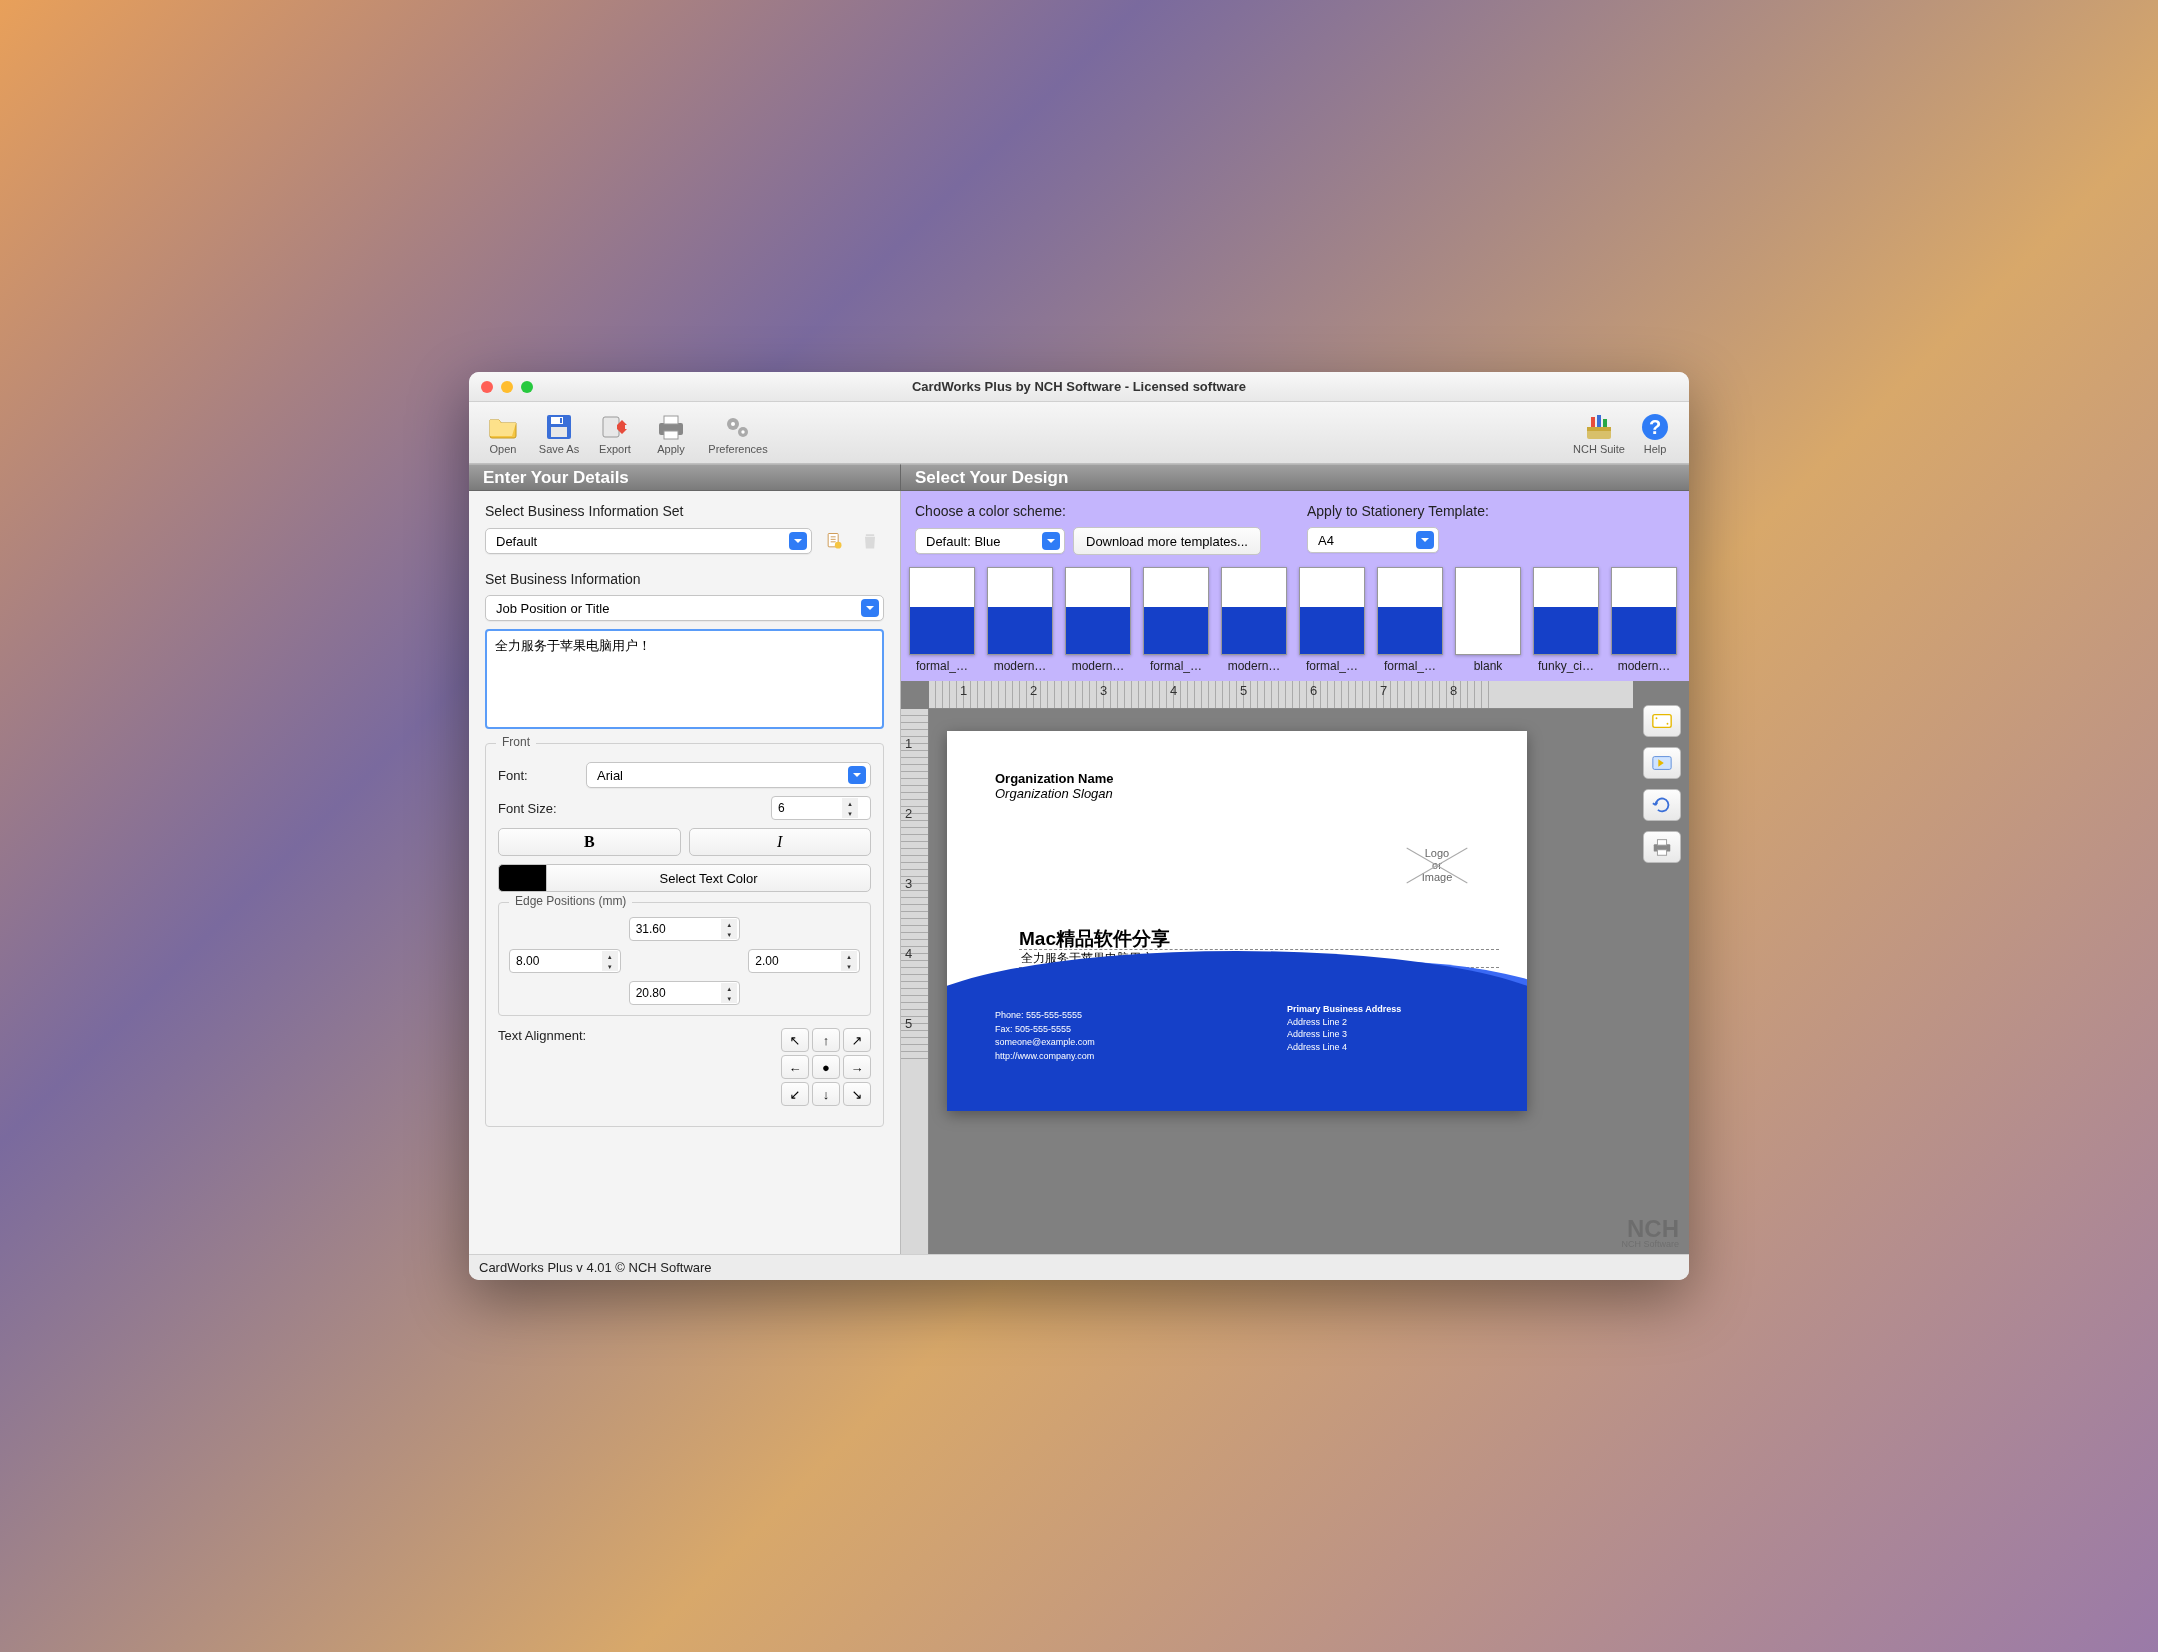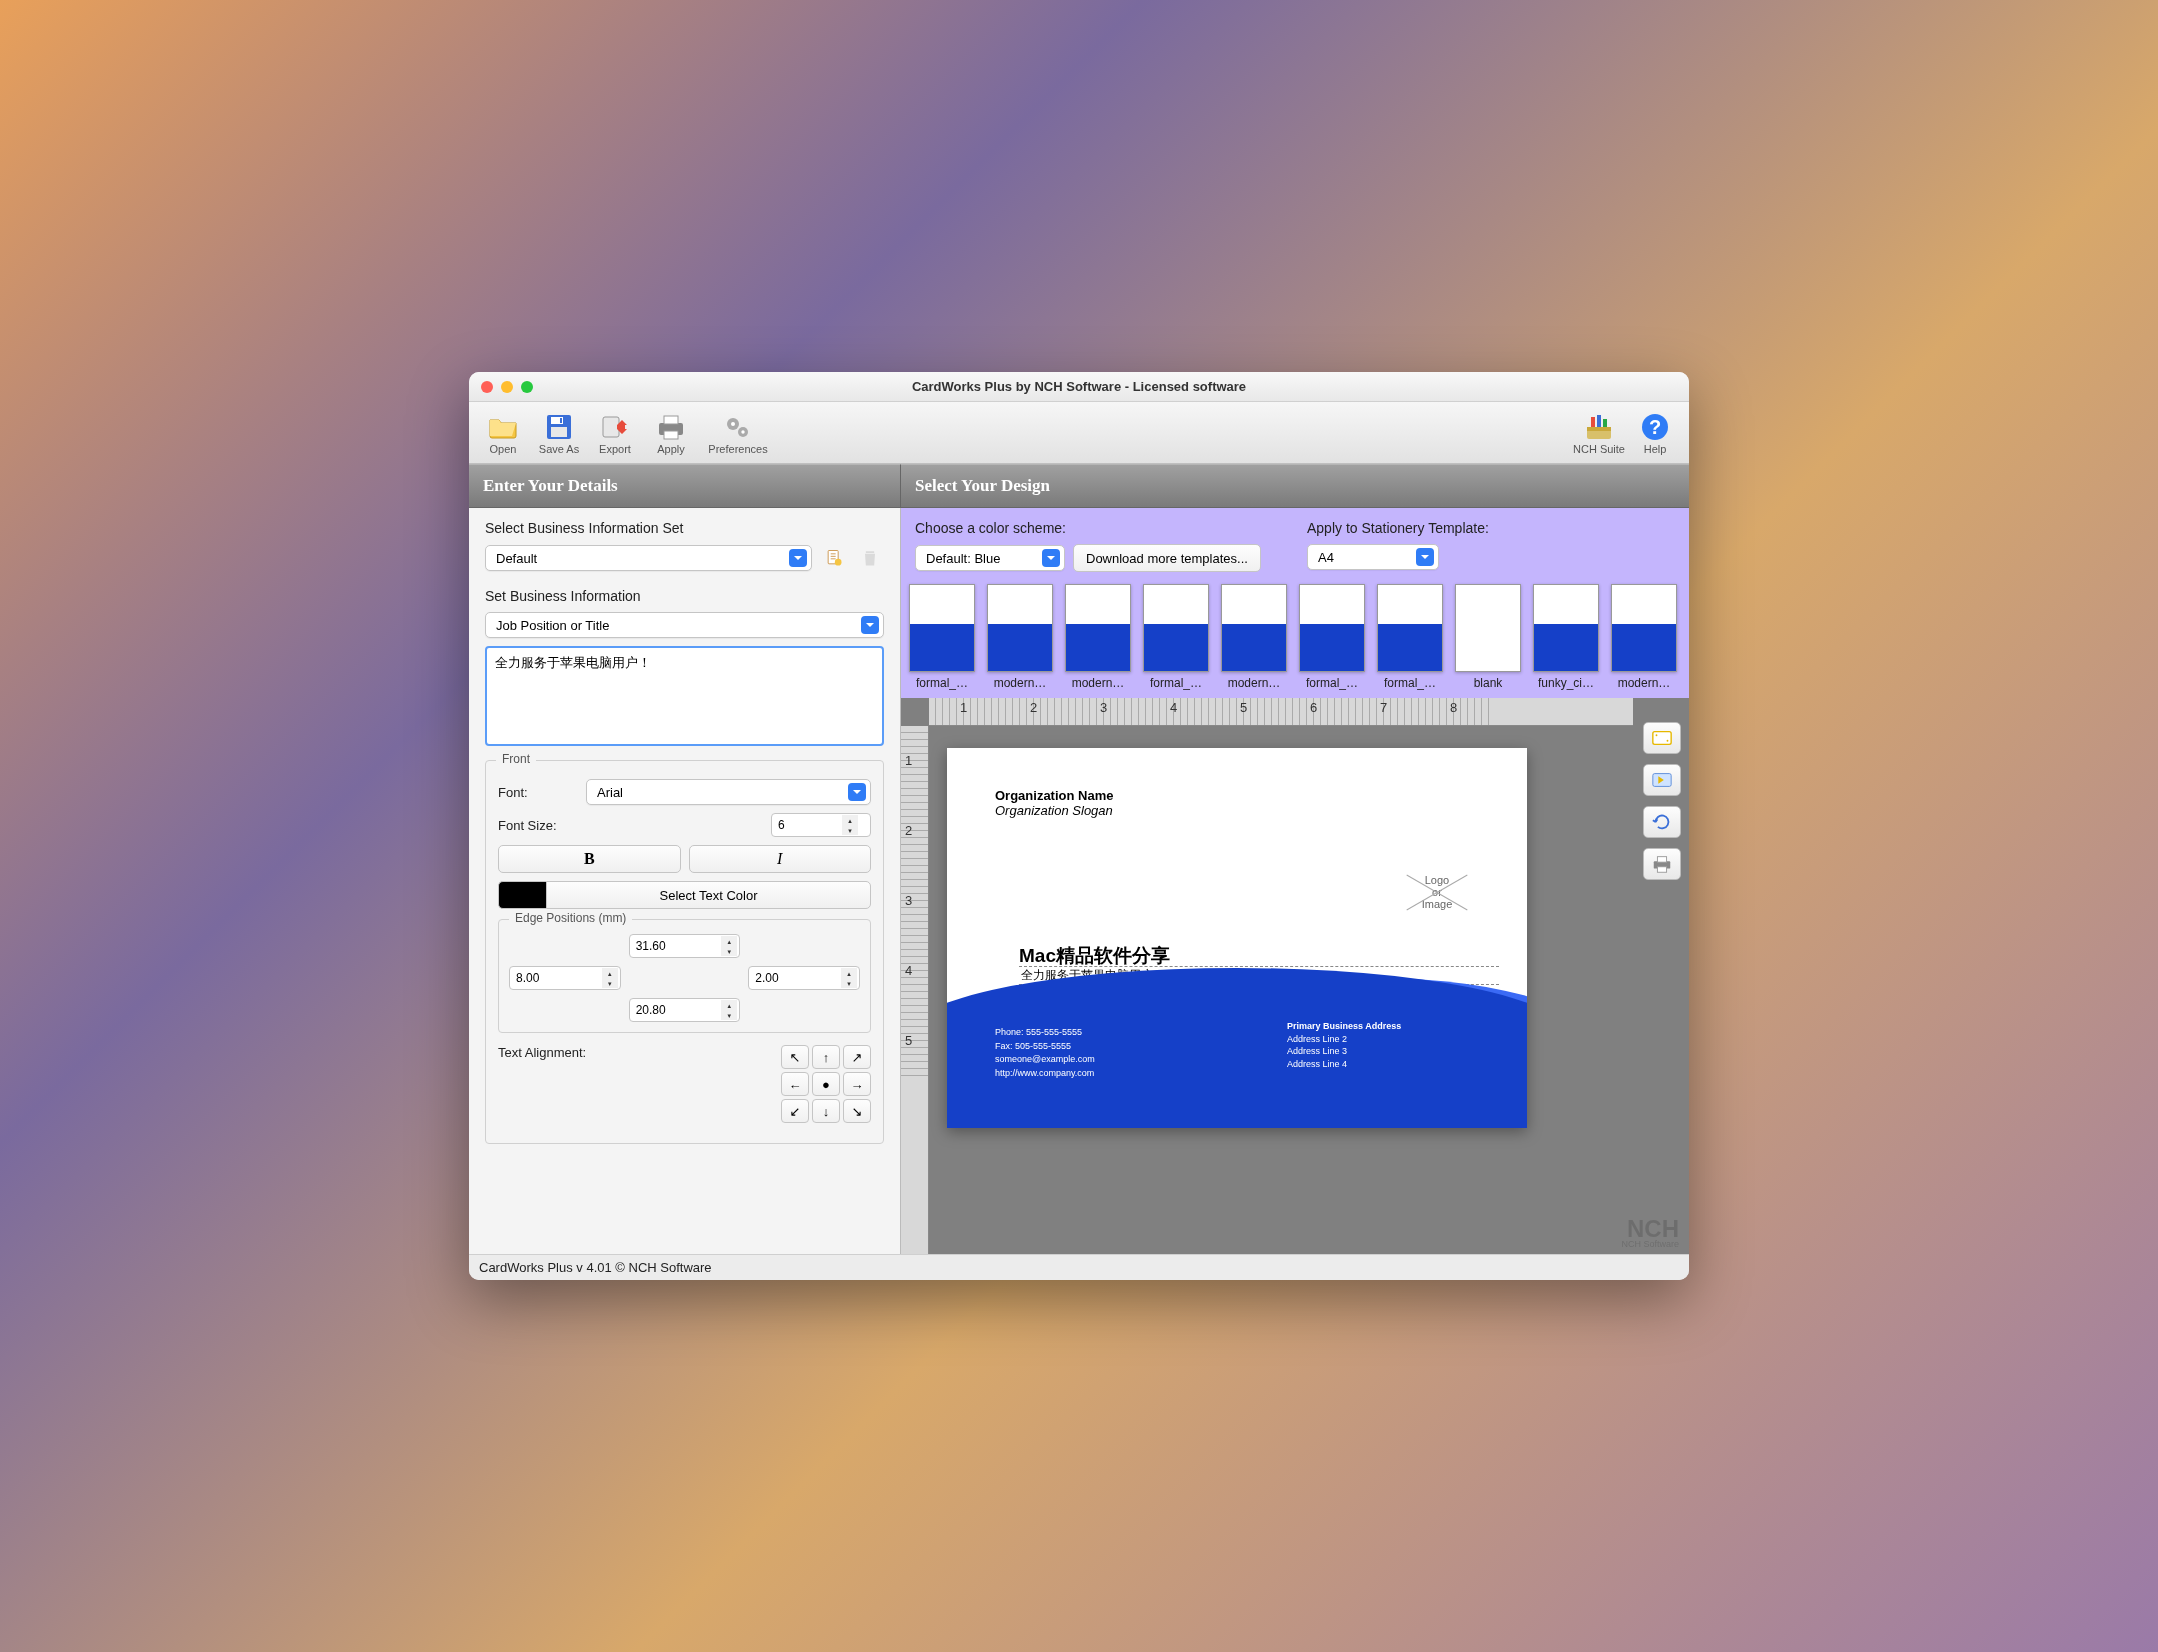--- a/index.html
+++ b/index.html
@@ -52,23 +52,22 @@
   }
   .toolbar .spacer { flex: 1; }
   .tb-btn {
     display: flex; flex-direction: column; align-items: center; justify-content: center;
     width: 56px; height: 56px; font-size: 11px; color: #555;
     border-radius: 4px; cursor: pointer;
   }
   .tb-icon { width: 32px; height: 32px; display: flex; align-items: center; justify-content: center; }
   
   .pane-headers {
-    height: 44px;
-    display: flex;
-    font-family: Liberation Serif, serif;
+    height: 27px;
+    display: flex;
   }
   .pane-header {
     display: flex; align-items: center;
     padding: 0 14px;
     font-size: 17px; font-weight: 600; color: #fff;
     background: linear-gradient(#a0a0a0, #7a7a7a);
     border-top: 1px solid #b5b5b5;
     border-bottom: 1px solid #666;
   }
   .pane-header.left { width: 432px; border-right: 1px solid #666; }
@@ -307,21 +306,21 @@
     background: #3b6af5;
     border-radius: 60% 60% 0 0 / 50% 50% 0 0;
   }
   .card .org {
     position: absolute; top: 40px; left: 48px;
     font-size: 13px; color: #000;
   }
   .card .org .name { font-weight: 700; }
   .card .org .slogan { font-style: italic; }
   .card .logo {
-    position: absolute; top: 126px; right: 50px; width: 80px; text-align: center;
+    position: absolute; top: 116px; right: 50px; width: 80px; text-align: center;
     font-size: 11px; color: #666;
   }
   .card .logo::before, .card .logo::after {
     content: ''; position: absolute; width: 70px; height: 1px; background: #aaa;
     top: 50%; left: 5px;
   }
   .card .logo::before { transform: rotate(30deg); }
   .card .logo::after { transform: rotate(-30deg); }
   .card .big-title {
     position: absolute; top: 195px; left: 72px;

